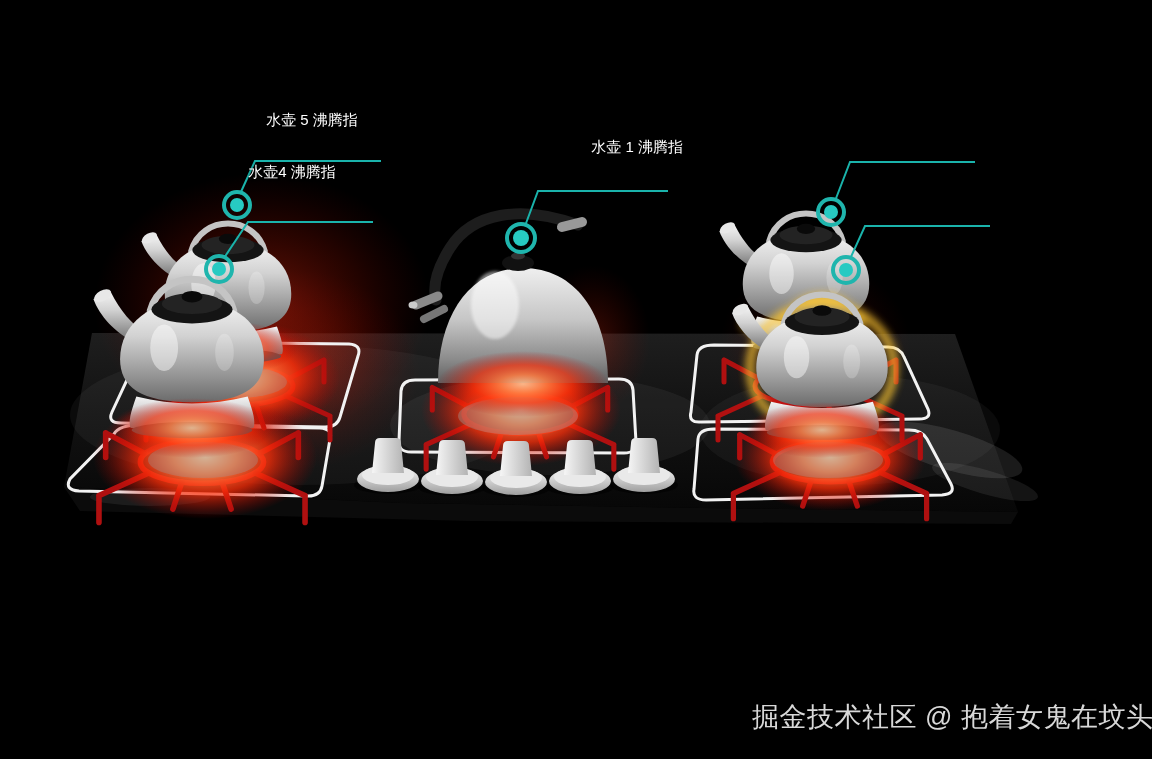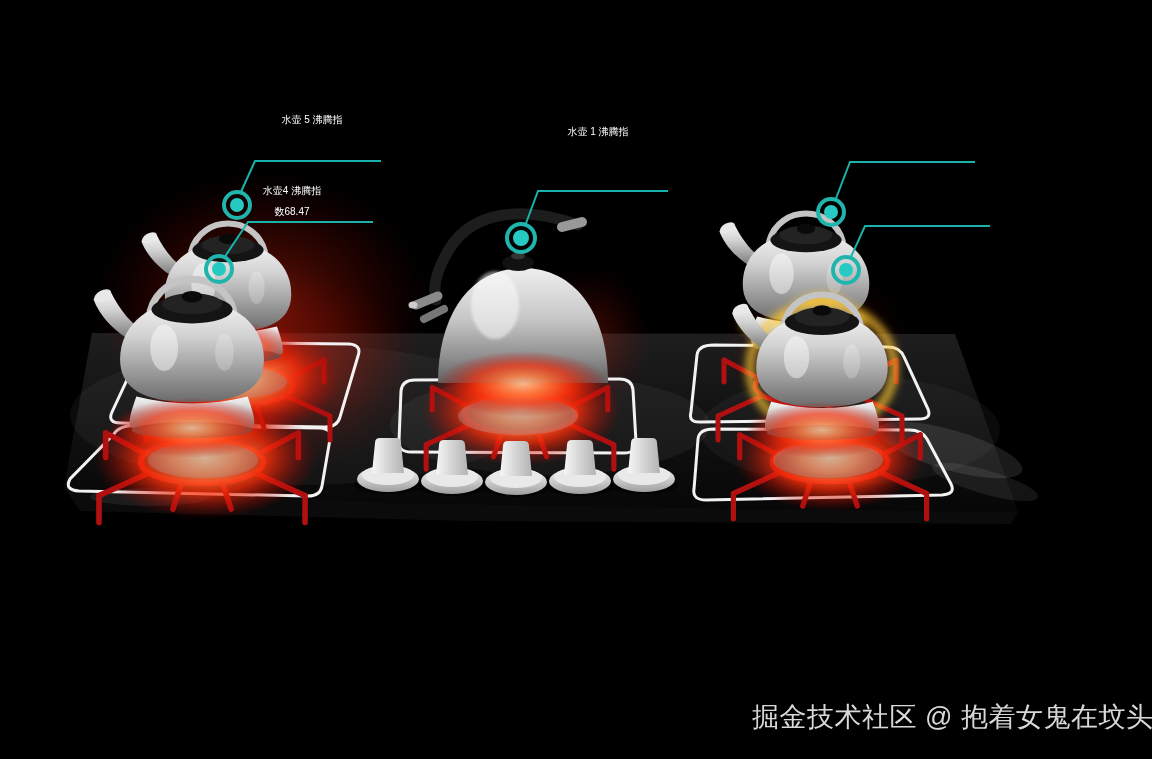--- a/index.html
+++ b/index.html
@@ -3,27 +3,27 @@
 <meta charset="utf-8">
 <style>
   html,body{margin:0;padding:0;background:#000;}
   #stage{
     position:relative;width:1152px;height:759px;background:#000;overflow:hidden;
     font-family:"Liberation Sans","DejaVu Sans",sans-serif;
   }
   #scene-svg{position:absolute;left:0;top:0;width:1152px;height:759px;display:block;}
   .kettle-label{
     position:absolute;width:170px;text-align:center;color:#ffffff;
-    font-size:10px;line-height:21px;font-weight:400;
+    font-size:15px;line-height:21px;font-weight:400;
     text-shadow:0 0 3px rgba(0,0,0,.9);pointer-events:none;white-space:nowrap;
   }
   .kettle-label span{display:block;}
   #label-k5{left:227px;top:109px;}
-  #label-k4{left:207px;top:180px;}
-  #label-k1{left:513px;top:121px;}
+  #label-k4{left:207px;top:161px;}
+  #label-k1{left:513px;top:136px;text-align:right;}
   #label-k2{left:822px;top:111px;}
   #label-k3{left:838px;top:173px;}
   #watermark{
     position:absolute;left:752px;top:701px;width:398px;height:32px;
     color:#d8d8d8;font-size:27px;line-height:32px;letter-spacing:.5px;white-space:nowrap;
   }
 </style>
 </head>
 <body>
 
@@ -218,21 +218,20 @@
         <circle cx="846" cy="270" r="7" fill="#27cac2"></circle>
       </g>
     </g>
   </svg>
 
   <div class="kettle-label" id="label-k5">
     <span>水壶 5 沸腾指</span>
   </div>
   <div class="kettle-label" id="label-k4">
     <span>水壶4 沸腾指</span>
-    <span>数68.47</span>
   </div>
   <div class="kettle-label" id="label-k1">
     <span>水壶 1 沸腾指</span>
   </div>
   <div class="kettle-label" id="label-k3">
   </div>
 
   <div id="watermark">掘金技术社区 @ 抱着女鬼在坟头0</div>
 </div>
 

